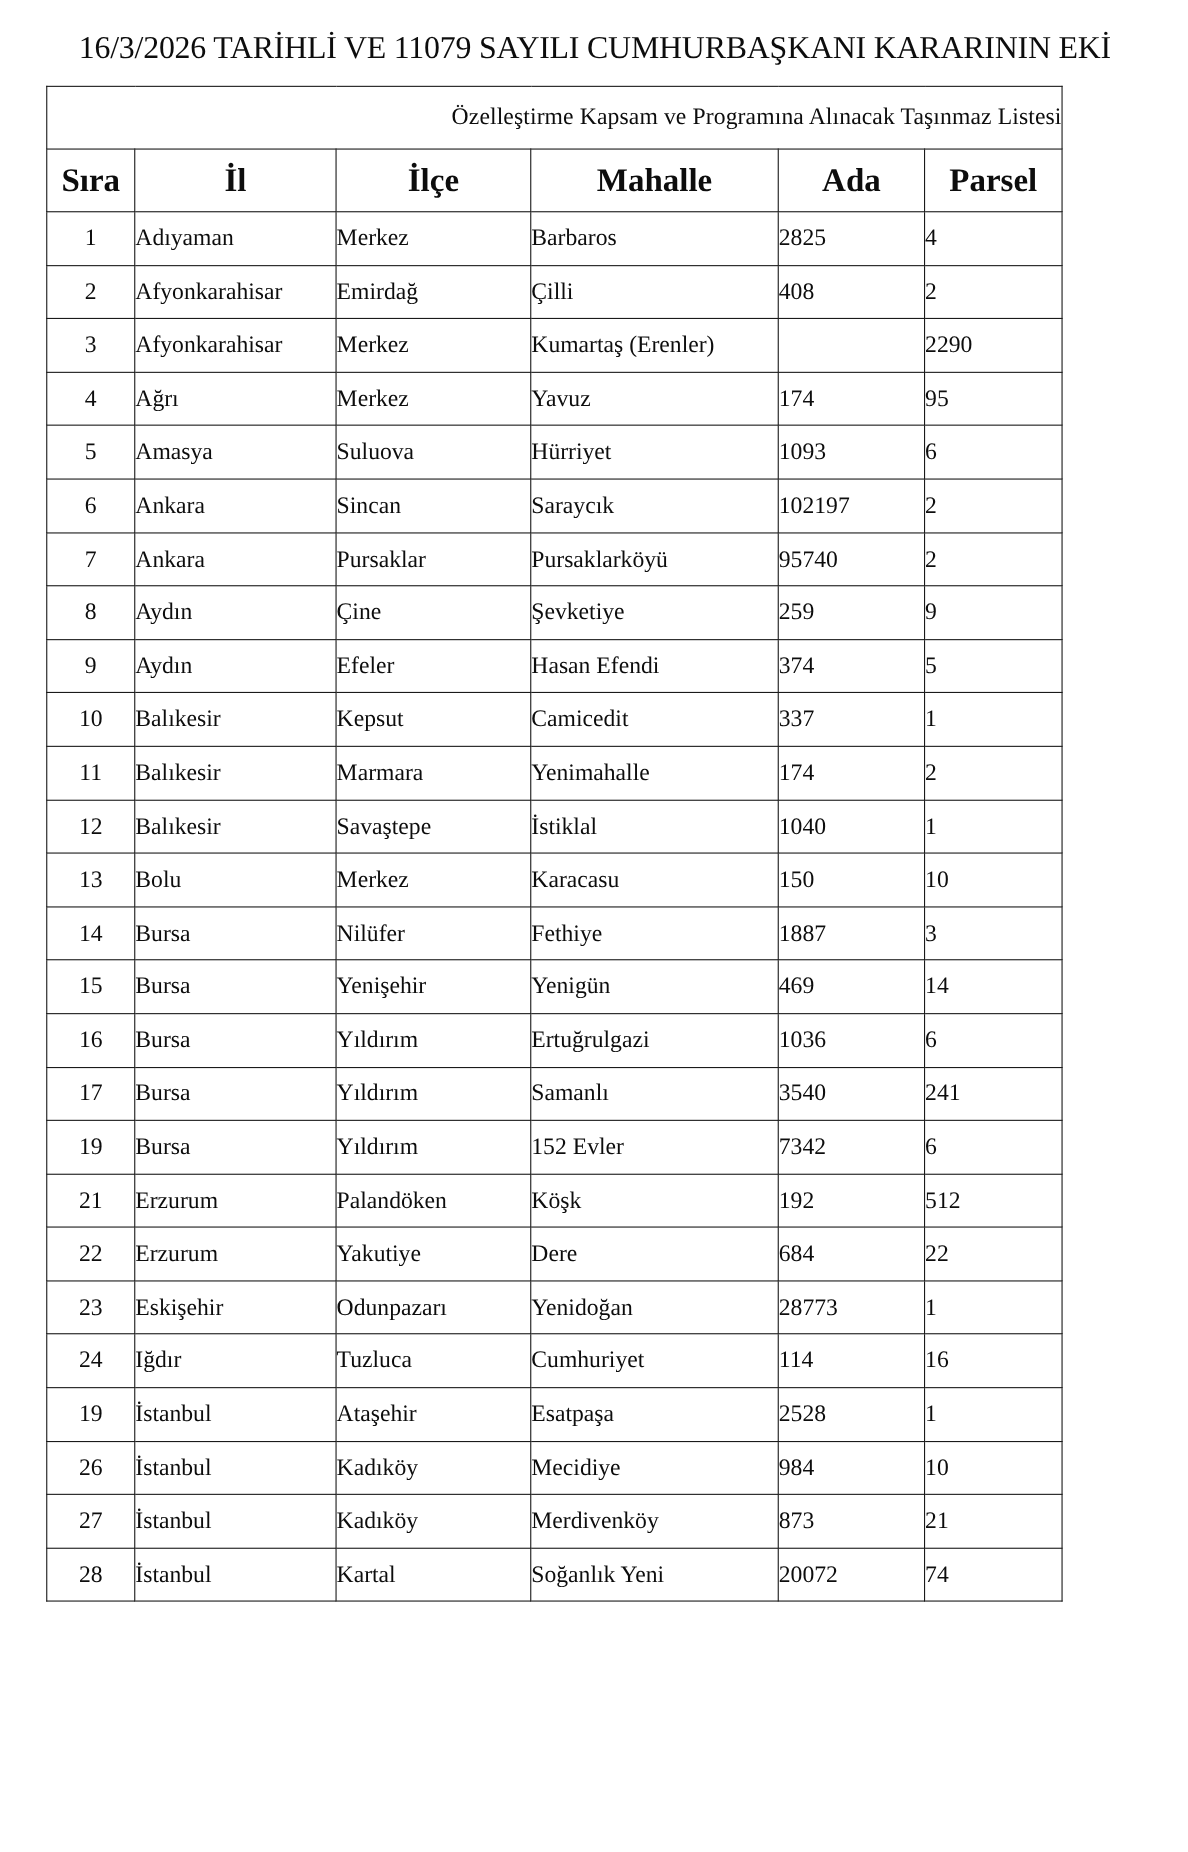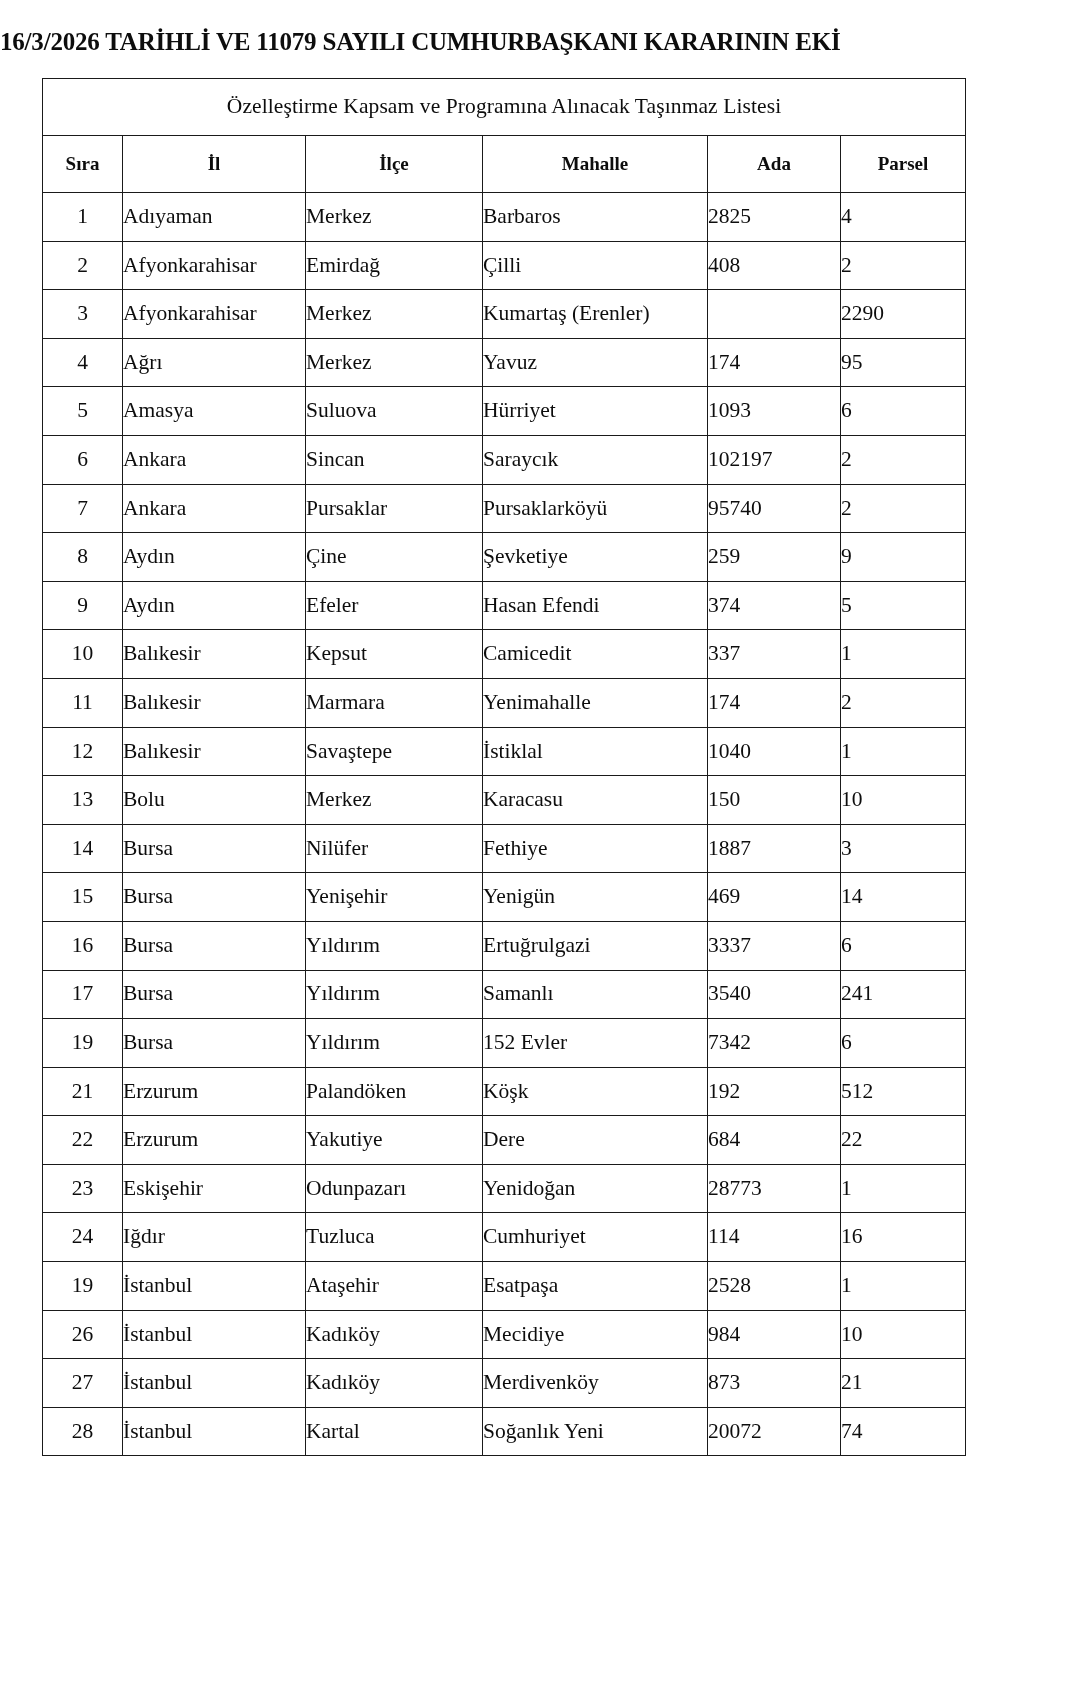--- a/index.html
+++ b/index.html
@@ -19,23 +19,23 @@
     width: 1080px;
     height: 1684px;
     box-sizing: border-box;
     padding: 0;
   }
   .doc-title {
     position: absolute;
     left: 0;
     top: 28px;
     width: 1010px;
-    text-align: left;
-    font-size: 25px;
-    font-weight: bold;
+    text-align: right;
+    font-size: 29px;
+    font-weight: normal;
     letter-spacing: -0.2px;
     font-family: "Liberation Serif", "DejaVu Serif", serif;
     white-space: nowrap;
   }
   .table-wrap {
     position: absolute;
     left: 42px;
     top: 78px;
     width: 923px;
   }
@@ -48,32 +48,32 @@
   table.listing td, table.listing th {
     border: 1.6px solid #1a1a1a;
     font-weight: normal;
     font-size: 21.5px;
     line-height: 1.1;
     padding: 0;
     background: #fff;
   }
   .caption-cell {
     height: 56px;
-    text-align: center;
+    text-align: right;
     font-size: 22.5px;
     font-weight: bold;
     letter-spacing: 0.1px;
     vertical-align: middle;
   }
   thead th.colhead {
     height: 56px;
     text-align: center;
     vertical-align: middle;
     font-weight: bold;
-    font-size: 19px;
+    font-size: 30px;
   }
   tbody td {
     height: 47.6px;
     vertical-align: middle;
   }
   td.c-sira {
     text-align: center;
     padding-right: 2px;
   }
   td.c-il, td.c-ilce, td.c-mahalle {
@@ -239,21 +239,21 @@
             <td class="c-ilce">Yenişehir</td>
             <td class="c-mahalle">Yenigün</td>
             <td class="c-ada">469</td>
             <td class="c-parsel">14</td>
           </tr>
           <tr>
             <td class="c-sira">16</td>
             <td class="c-il">Bursa</td>
             <td class="c-ilce">Yıldırım</td>
             <td class="c-mahalle">Ertuğrulgazi</td>
-            <td class="c-ada">3337</td>
+            <td class="c-ada">1036</td>
             <td class="c-parsel">6</td>
           </tr>
           <tr>
             <td class="c-sira">17</td>
             <td class="c-il">Bursa</td>
             <td class="c-ilce">Yıldırım</td>
             <td class="c-mahalle">Samanlı</td>
             <td class="c-ada">3540</td>
             <td class="c-parsel">241</td>
           </tr>

